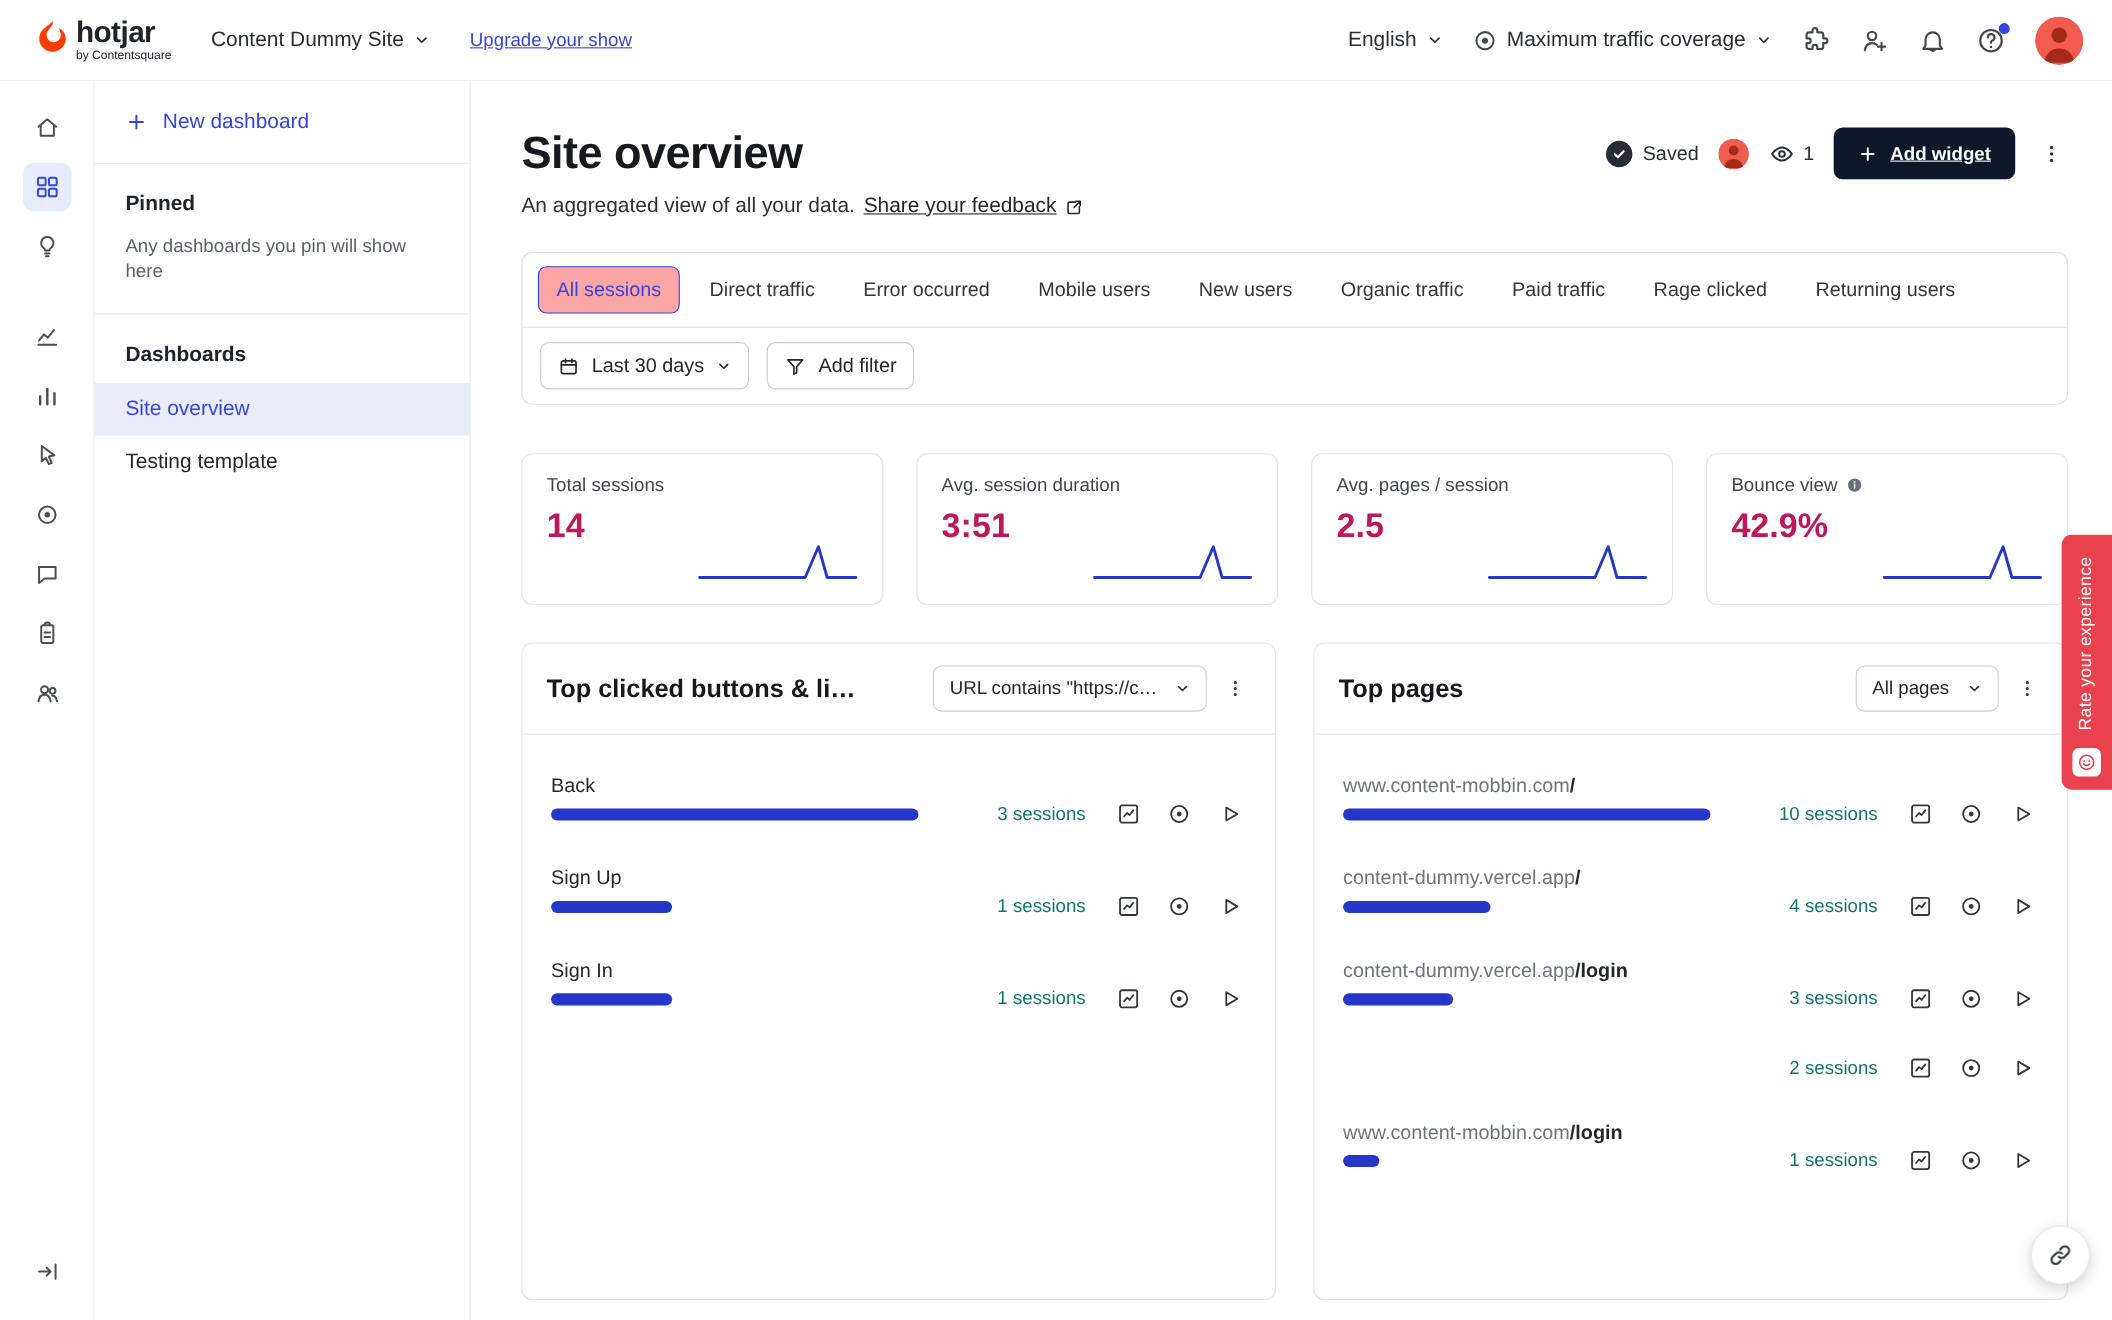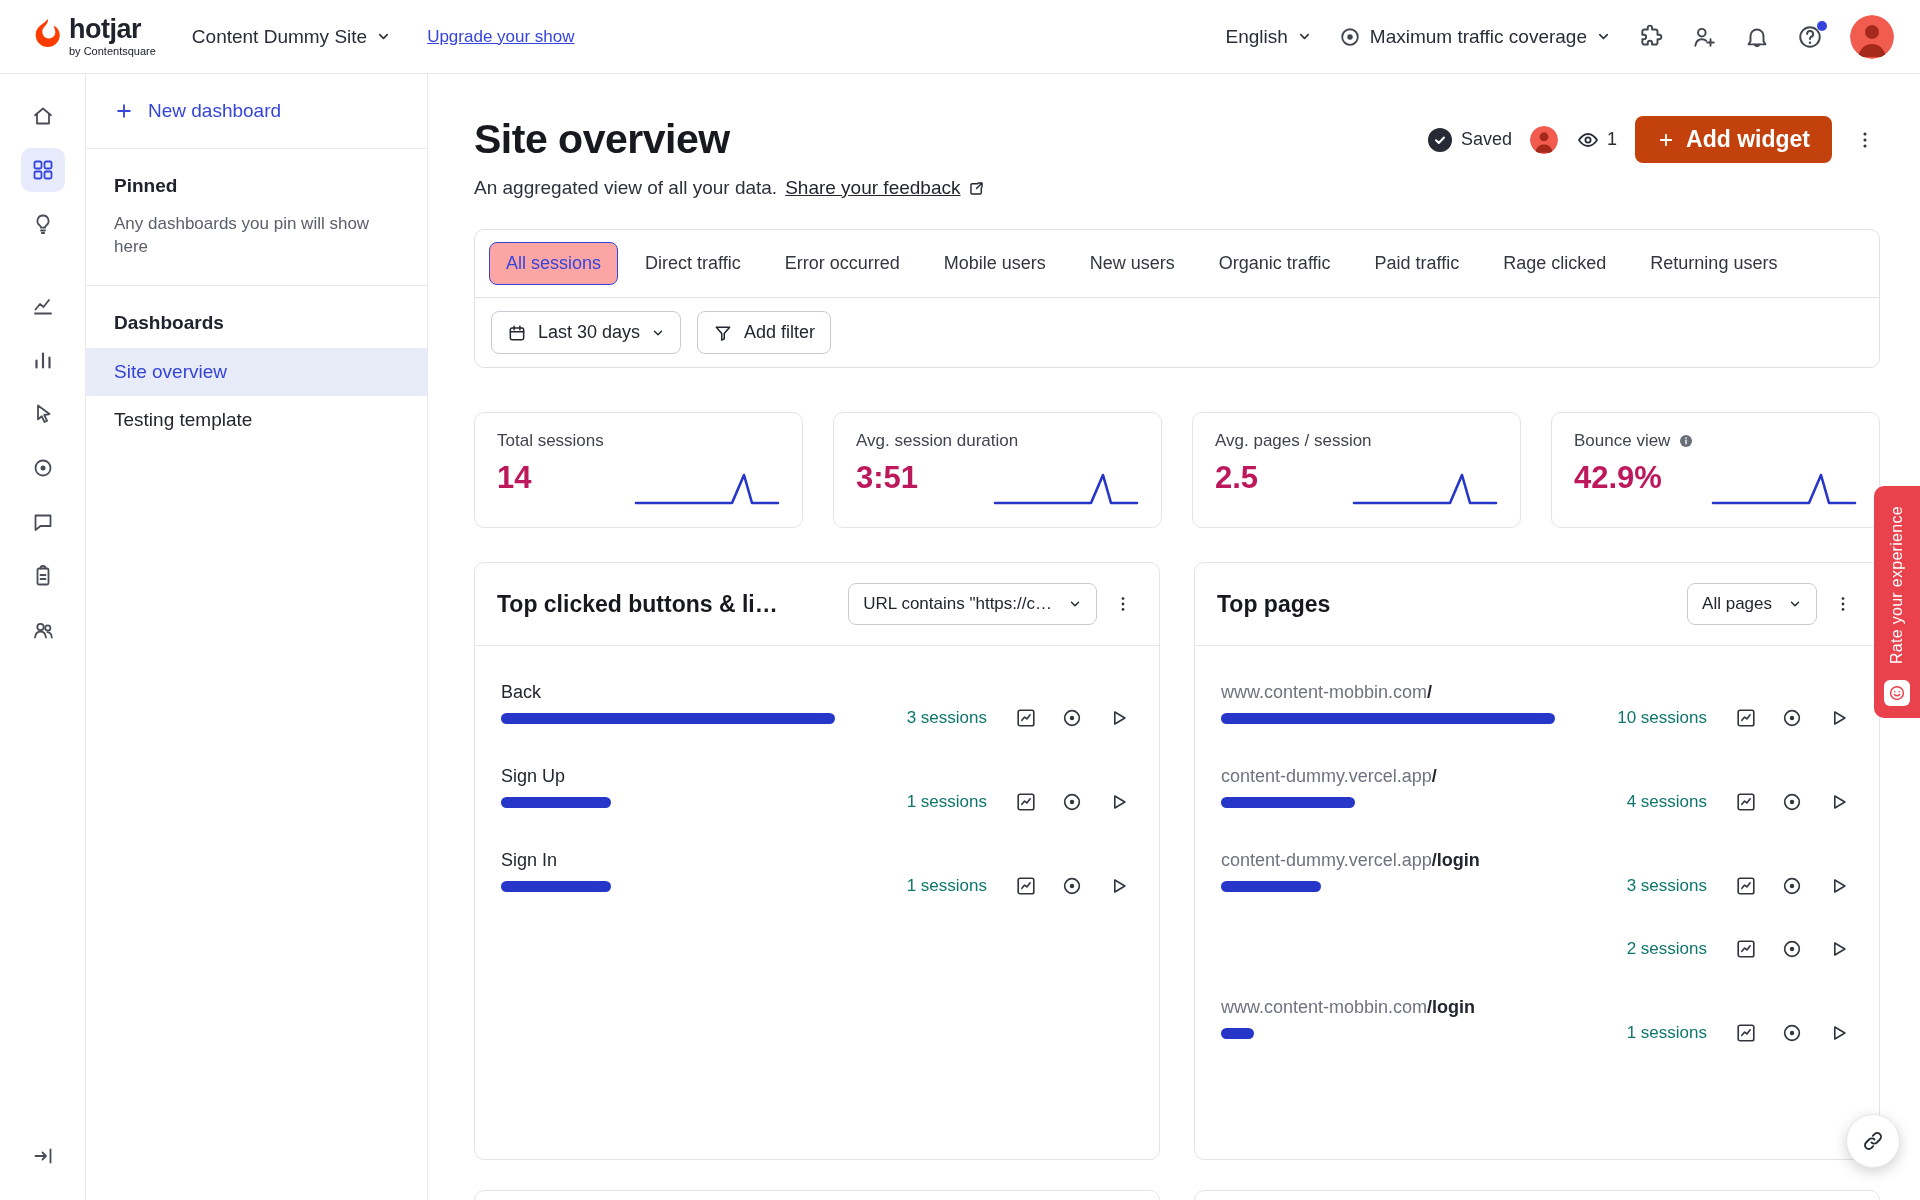--- a/index.html
+++ b/index.html
@@ -42,34 +42,34 @@
   .side-item.active { background:#e8ebf8; color:#3545dc; }
 
   
   .main { padding:42px 40px 0 46px; overflow:hidden; background:#fff; }
   .page-head { display:flex; align-items:center; justify-content:space-between; }
   .page-title { font-size:41px; font-weight:bold; color:#17191f; letter-spacing:-0.5px; }
   .head-actions { display:flex; align-items:center; gap:18px; }
   .saved { display:flex; align-items:center; gap:9px; font-size:18px; color:#2a2d38; }
   .check-circle { width:24px; height:24px; border-radius:50%; background:#272b36; display:flex; align-items:center; justify-content:center; color:#fff; }
   .viewers { display:flex; align-items:center; gap:7px; font-size:18px; color:#2a2d38; background:none; border:none; cursor:pointer; }
-  .btn-primary { display:flex; align-items:center; gap:11px; background:#c2410c; color:#fff; font-size:23px; font-weight:600; border:none; border-radius:8px; height:47px; padding:0 22px; cursor:pointer; }
+  .btn-primary { display:flex; align-items:center; gap:11px; background:#0f172a; color:#fff; font-size:17px; font-weight:600; border:none; border-radius:8px; height:47px; padding:0 22px; cursor:pointer;text-decoration:underline; }
   .kebab-btn { background:none; border:none; color:#33363f; cursor:pointer; padding:4px; }
   .subtitle { margin-top:14px; font-size:19px; color:#2e313c; display:flex; align-items:center; gap:8px; }
   .feedback-link { color:#23262f; text-decoration:underline; display:inline-flex; align-items:center; gap:7px; cursor:pointer; }
 
   .tabs-card { margin-top:30px; border:1px solid #dfe1e8; border-radius:10px; }
   .tabs-row { display:flex; align-items:center; gap:10px; padding:12px 14px; }
   .tab { font-size:18px; color:#33363f; padding:10px 16px; border:1.5px solid transparent; border-radius:8px; background:none; cursor:pointer; white-space:nowrap; }
   .tab.active { color:#3545dc; border-color:#3545dc; background:#fca5a5; font-weight:400; }
   .filter-row { display:flex; align-items:center; gap:16px; padding:13px 16px; border-top:1px solid #dfe1e8; }
   .chip-btn { display:flex; align-items:center; gap:11px; font-size:18px; color:#23262f; border:1px solid #c9cbd6; border-radius:8px; padding:10px 15px; background:#fff; cursor:pointer; }
 
   .stats-row { margin-top:44px; display:grid; grid-template-columns:repeat(4,1fr); gap:30px; }
-  .stat-card { border:1px solid #e2e4ea; border-radius:10px; padding:18px 22px; height:116px; position:relative; }
+  .stat-card { border:1px solid #e2e4ea; border-radius:10px; padding:18px 22px; height:138px; position:relative; }
   .stat-label { font-size:17px; color:#41444f; display:flex; align-items:center; gap:7px; }
   .stat-value { font-size:31px; font-weight:bold; color:#be185d; margin-top:9px; }
   .spark { position:absolute; right:20px; bottom:16px; color:#2636c8; }
 
   .panels-row { margin-top:34px; display:grid; grid-template-columns:1fr 1fr; gap:34px; }
   .panel { border:1px solid #e2e4ea; border-radius:10px; height:598px; display:flex; flex-direction:column; overflow:hidden; background:#fff; }
   .panel-head { display:flex; align-items:center; justify-content:space-between; padding:20px 22px; border-bottom:1px solid #e8e9ee; gap:14px; }
   .panel-title { font-size:23px; font-weight:bold; color:#17191f; white-space:nowrap; overflow:hidden; flex-shrink:1; }
   .panel-controls { display:flex; align-items:center; gap:12px; flex-shrink:0; }
   .select-btn { display:flex; align-items:center; gap:16px; border:1px solid #c9cbd6; border-radius:8px; padding:10px 14px; font-size:17px; color:#23262f; background:#fff; cursor:pointer; max-width:300px; }

